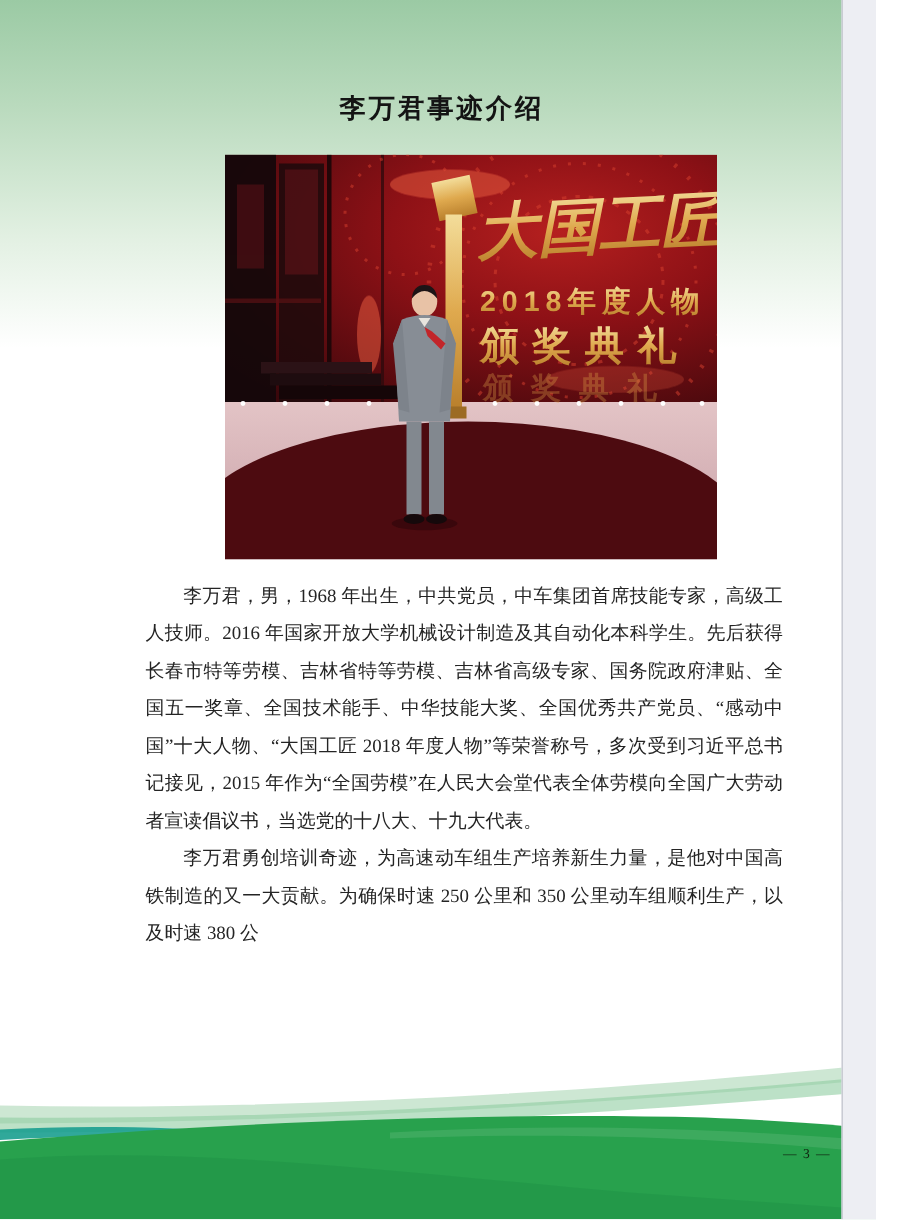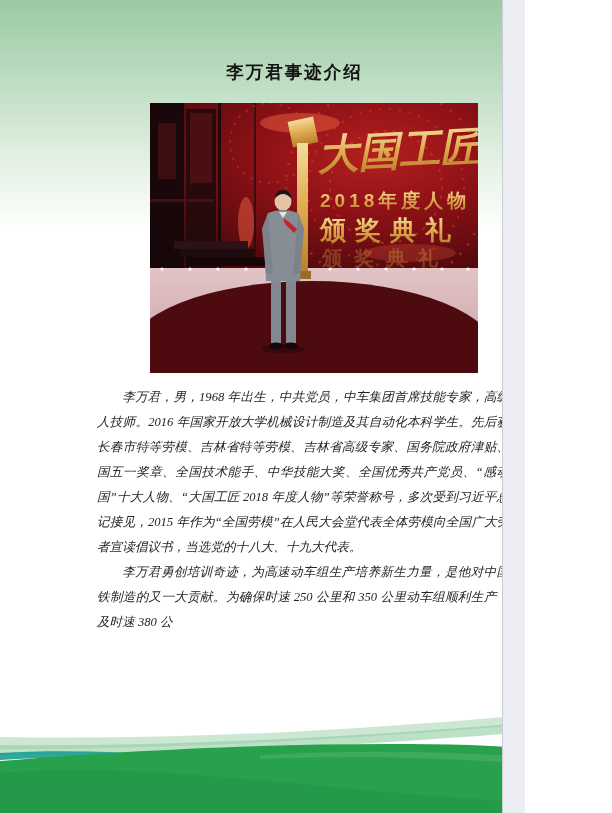--- a/index.html
+++ b/index.html
@@ -1,32 +1,32 @@
 <!DOCTYPE html>
 <html><head>
 <meta charset="utf-8">
 <style>
   html,body{margin:0;padding:0;background:#ffffff;}
-  .stage{position:relative;width:525px;height:813px;overflow:hidden;
+  .stage{position:relative;width:584px;height:813px;overflow:hidden;
          font-family:"Liberation Serif","DejaVu Serif",serif;background:#ffffff;}
   
   .gutter{position:absolute;top:0;right:0;width:22px;height:813px;
           background:#edeef3;border-left:1px solid #c9cbd3;}
   
   .page{position:absolute;top:0;left:0;width:589px;height:813px;background:#ffffff;overflow:hidden;}
   .top-grad{position:absolute;top:0;left:0;width:589px;height:232px;
             background:linear-gradient(180deg,#9bcaa4 0%,#b9dabd 30%,#e2f0e2 68%,#ffffff 100%);}
   .doc-title{position:absolute;top:60px;left:0;width:589px;text-align:center;
              font-size:17.5px;font-weight:bold;color:#141414;letter-spacing:2px;margin:0;}
   
   .photo{position:absolute;left:150px;top:103px;width:328px;height:270px;overflow:hidden;}
   .photo svg{display:block;}
   
   .bodytext{position:absolute;left:97px;top:385px;width:425px;color:#242424;
-            font-size:12.6px;line-height:25px;text-align:justify;font-style:italic;}
+            font-size:12.6px;line-height:25px;text-align:justify;}
   .bodytext p{margin:0;text-indent:2em;}
   
   .wave{position:absolute;left:0;bottom:0;width:589px;height:110px;}
   .pagenum{position:absolute;left:516px;top:764px;width:44px;text-align:center;
            font-size:9px;color:#10200f;letter-spacing:1px;}
   
   .edge-mark{position:absolute;left:560px;top:594px;width:29px;height:7px;
              background:linear-gradient(90deg,rgba(46,160,80,0),#2fa351 70%);}
 </style>
 </head>

